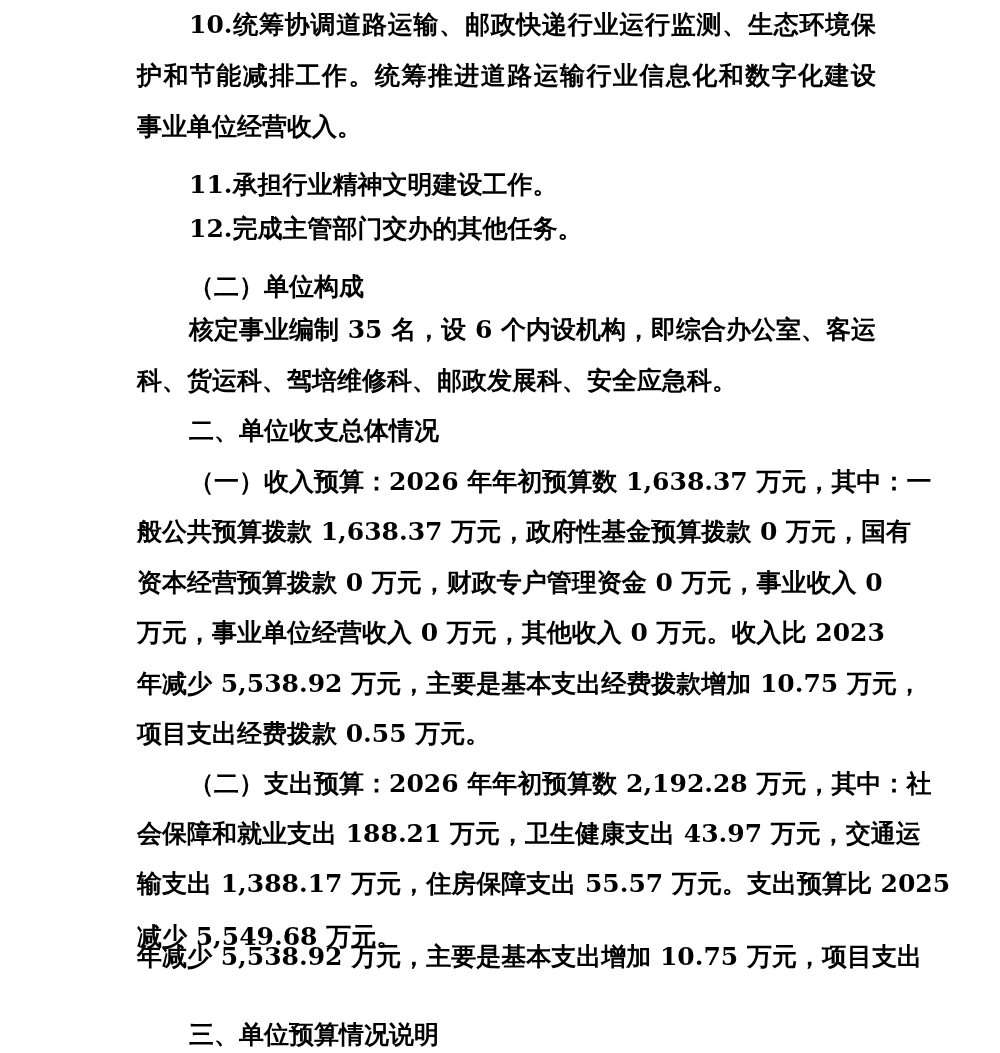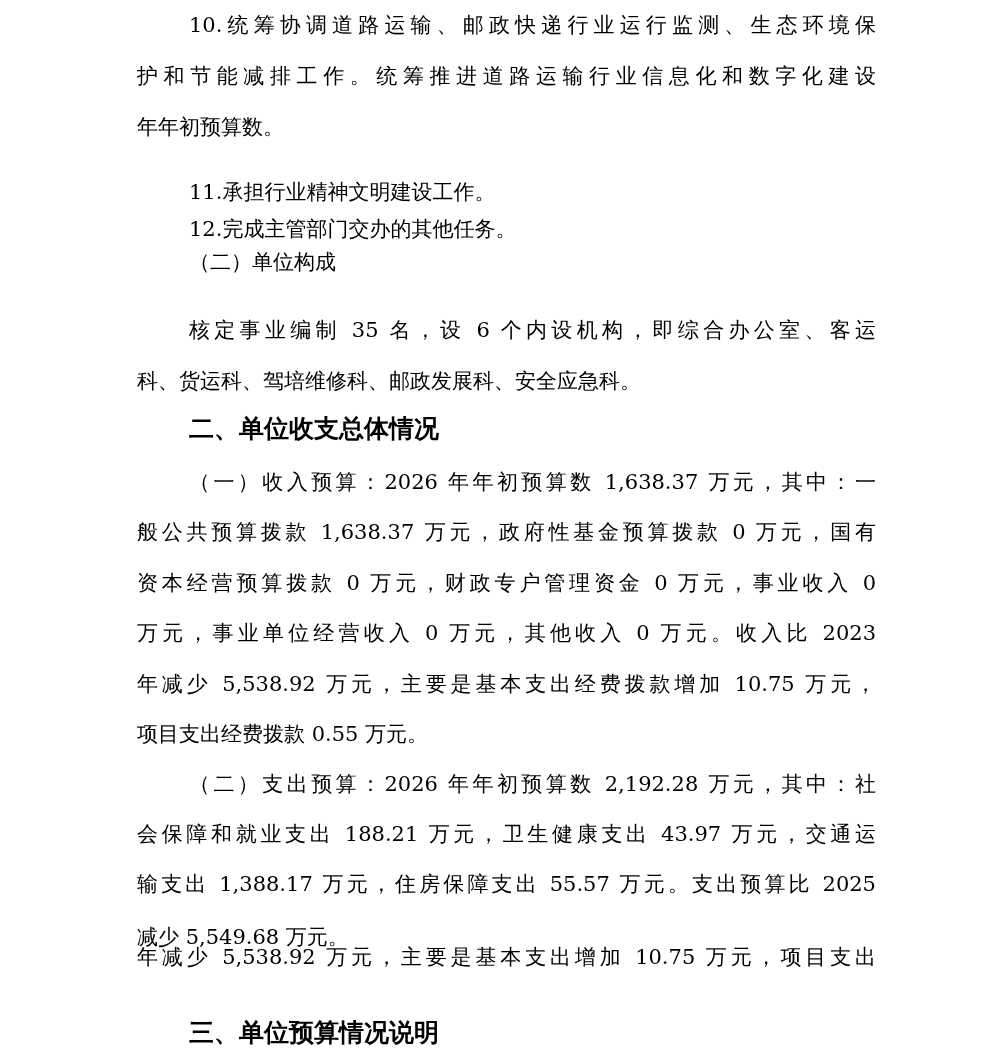--- a/index.html
+++ b/index.html
@@ -19,51 +19,52 @@
     left: 137px;
     top: 0;
     width: 739px;
   }
   .line {
     position: absolute;
     left: 0;
     height: 50px;
     line-height: 50px;
     font-family: "DejaVu Serif", "Liberation Serif", serif;
-    font-size: 21px;
+    font-size: 25px;
     white-space: nowrap;
     letter-spacing: 0px;
+    font-weight: bold;
   }
   .line.indent { left: 52px; }
   .line.justify {
     width: 739px;
     text-align: justify;
     text-align-last: justify;
   }
   .line.indent.justify { width: 687px; }
   .line.heading {
-    font-family: Liberation Mono, monospace;
+    font-family: Liberation Serif, serif;
     font-weight: bold;
     font-size: 25px;
   }
 </style>
 </head>
 <body>
 
 <div class="page">
 
   <div class="line indent justify" style="top:0px">10.统筹协调道路运输、邮政快递行业运行监测、生态环境保</div>
   <div class="line justify" style="top:51px">护和节能减排工作。统筹推进道路运输行业信息化和数字化建设</div>
-  <div class="line" style="top:102px">年年初预算数。</div>
+  <div class="line" style="top:102px">事业单位经营收入。</div>
 
-  <div class="line indent" style="top:167px">11.承担行业精神文明建设工作。</div>
+  <div class="line indent" style="top:160px">11.承担行业精神文明建设工作。</div>
 
   <div class="line indent" style="top:204px">12.完成主管部门交办的其他任务。</div>
 
-  <div class="line indent" style="top:237px">（二）单位构成</div>
+  <div class="line indent" style="top:262px">（二）单位构成</div>
 
   <div class="line indent justify" style="top:305px">核定事业编制 35 名，设 6 个内设机构，即综合办公室、客运</div>
   <div class="line" style="top:356px">科、货运科、驾培维修科、邮政发展科、安全应急科。</div>
 
   <div class="line indent heading" style="top:406px">二、单位收支总体情况</div>
 
   <div class="line indent justify" style="top:457px">（一）收入预算：2026 年年初预算数 1,638.37 万元，其中：一</div>
   <div class="line justify" style="top:507px">般公共预算拨款 1,638.37 万元，政府性基金预算拨款 0 万元，国有</div>
   <div class="line justify" style="top:558px">资本经营预算拨款 0 万元，财政专户管理资金 0 万元，事业收入 0</div>
   <div class="line justify" style="top:608px">万元，事业单位经营收入 0 万元，其他收入 0 万元。收入比 2023</div>

